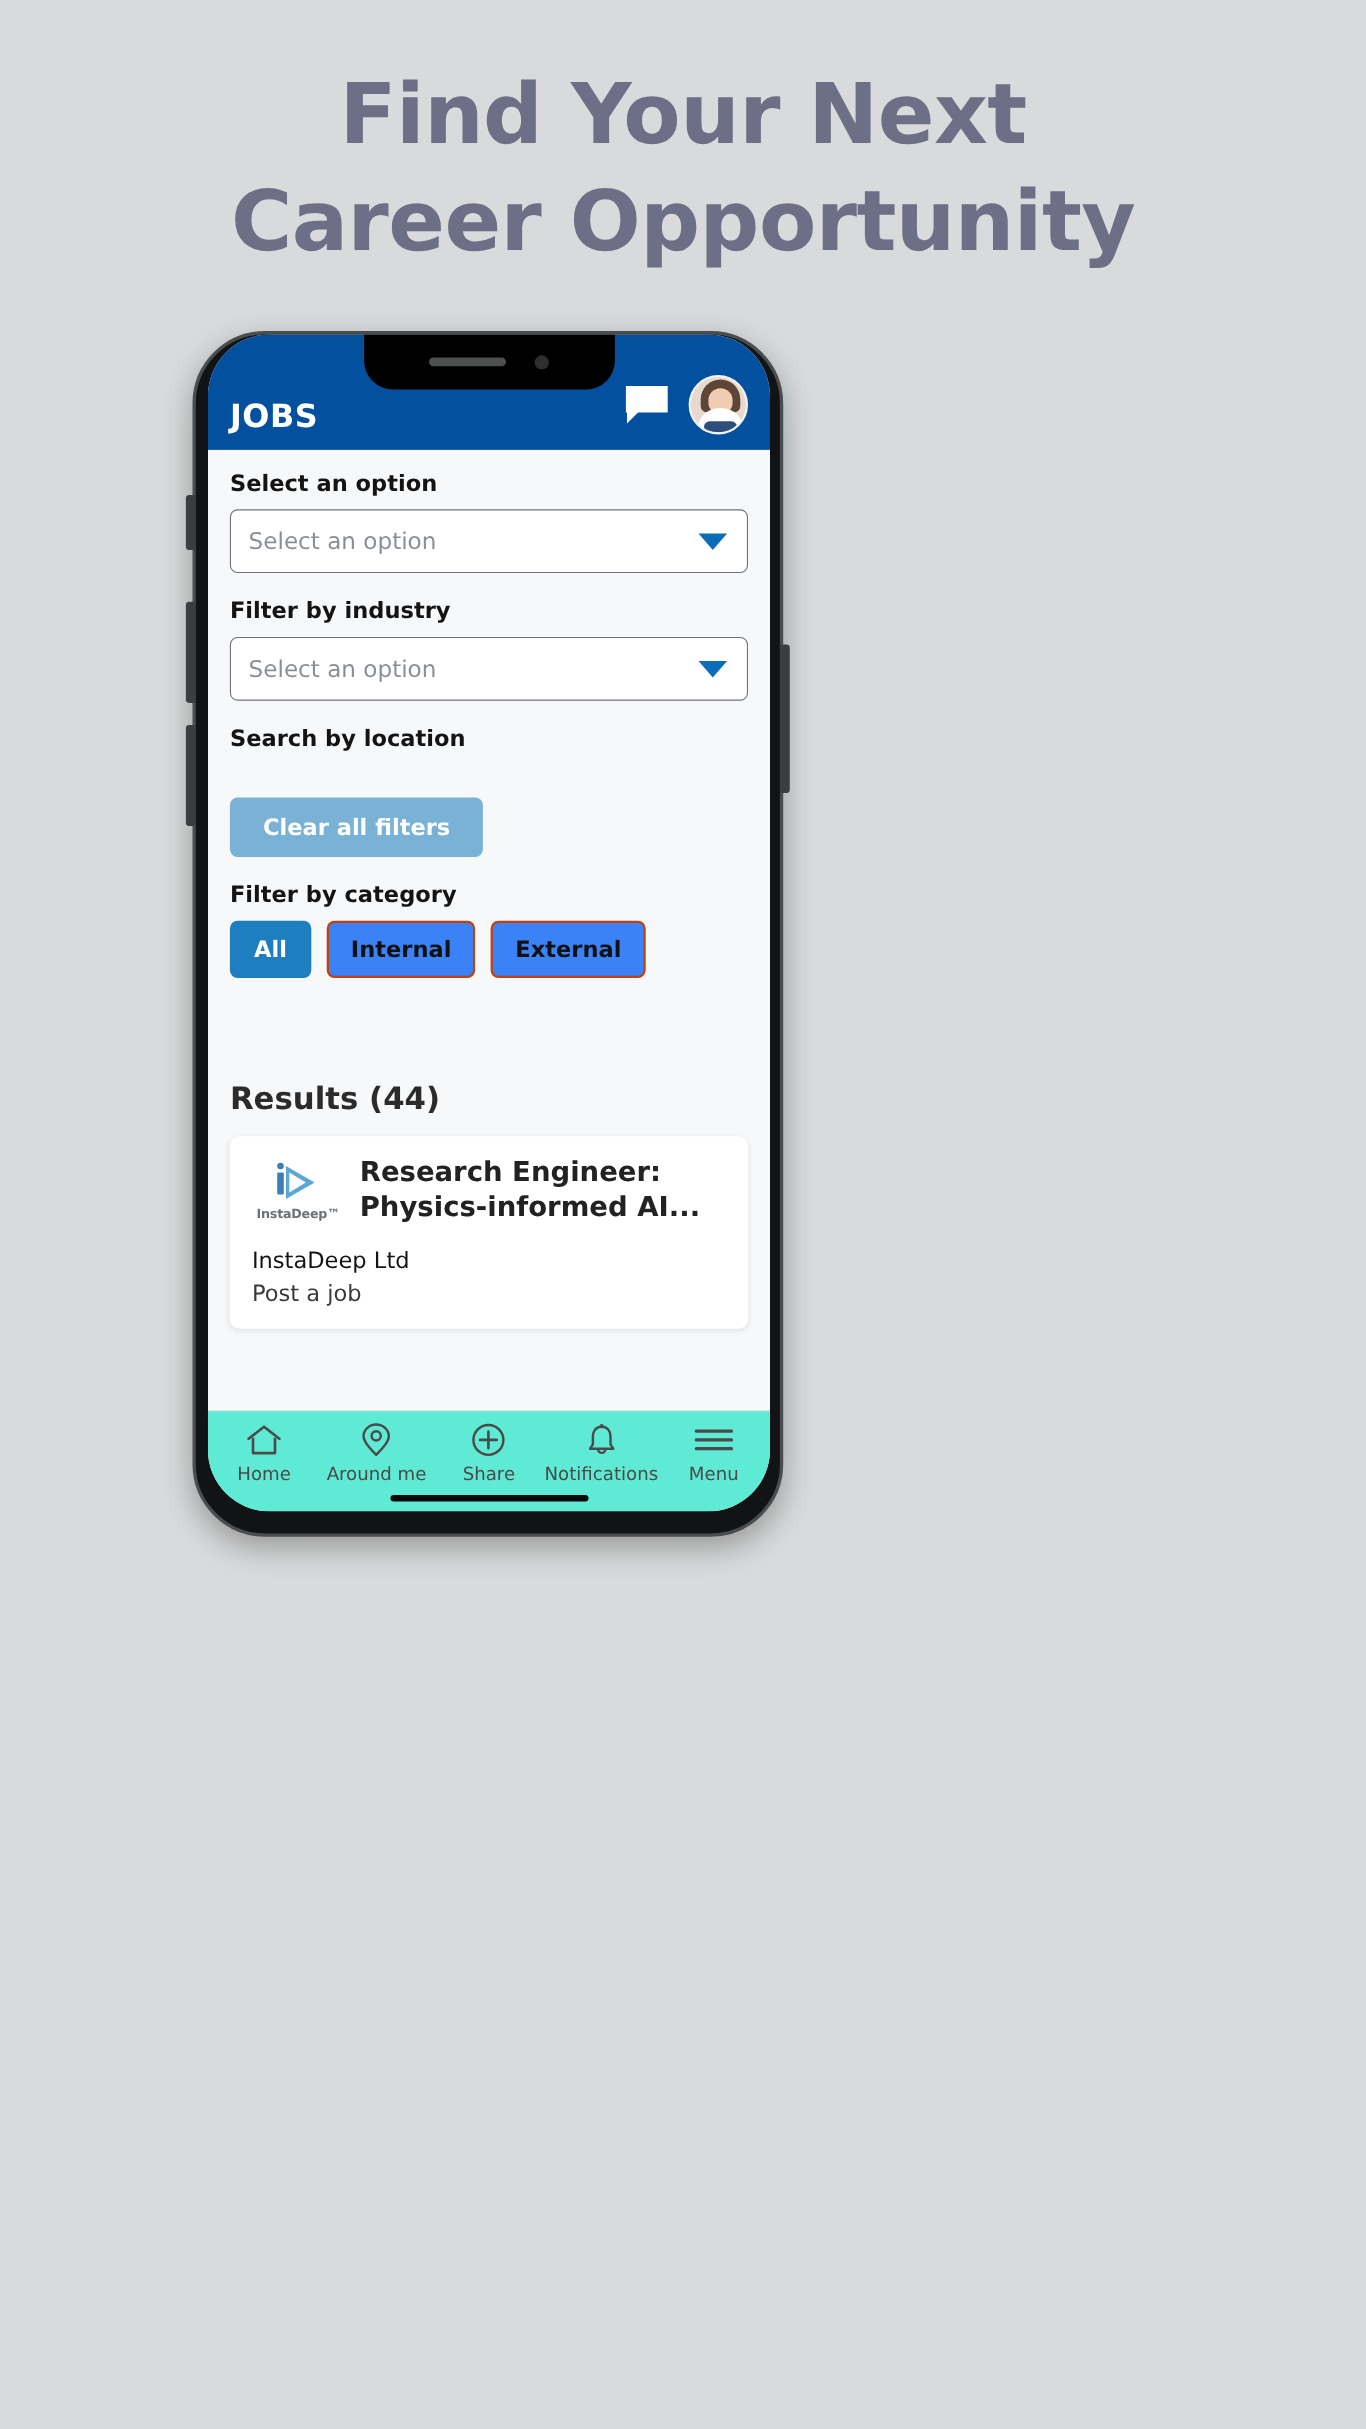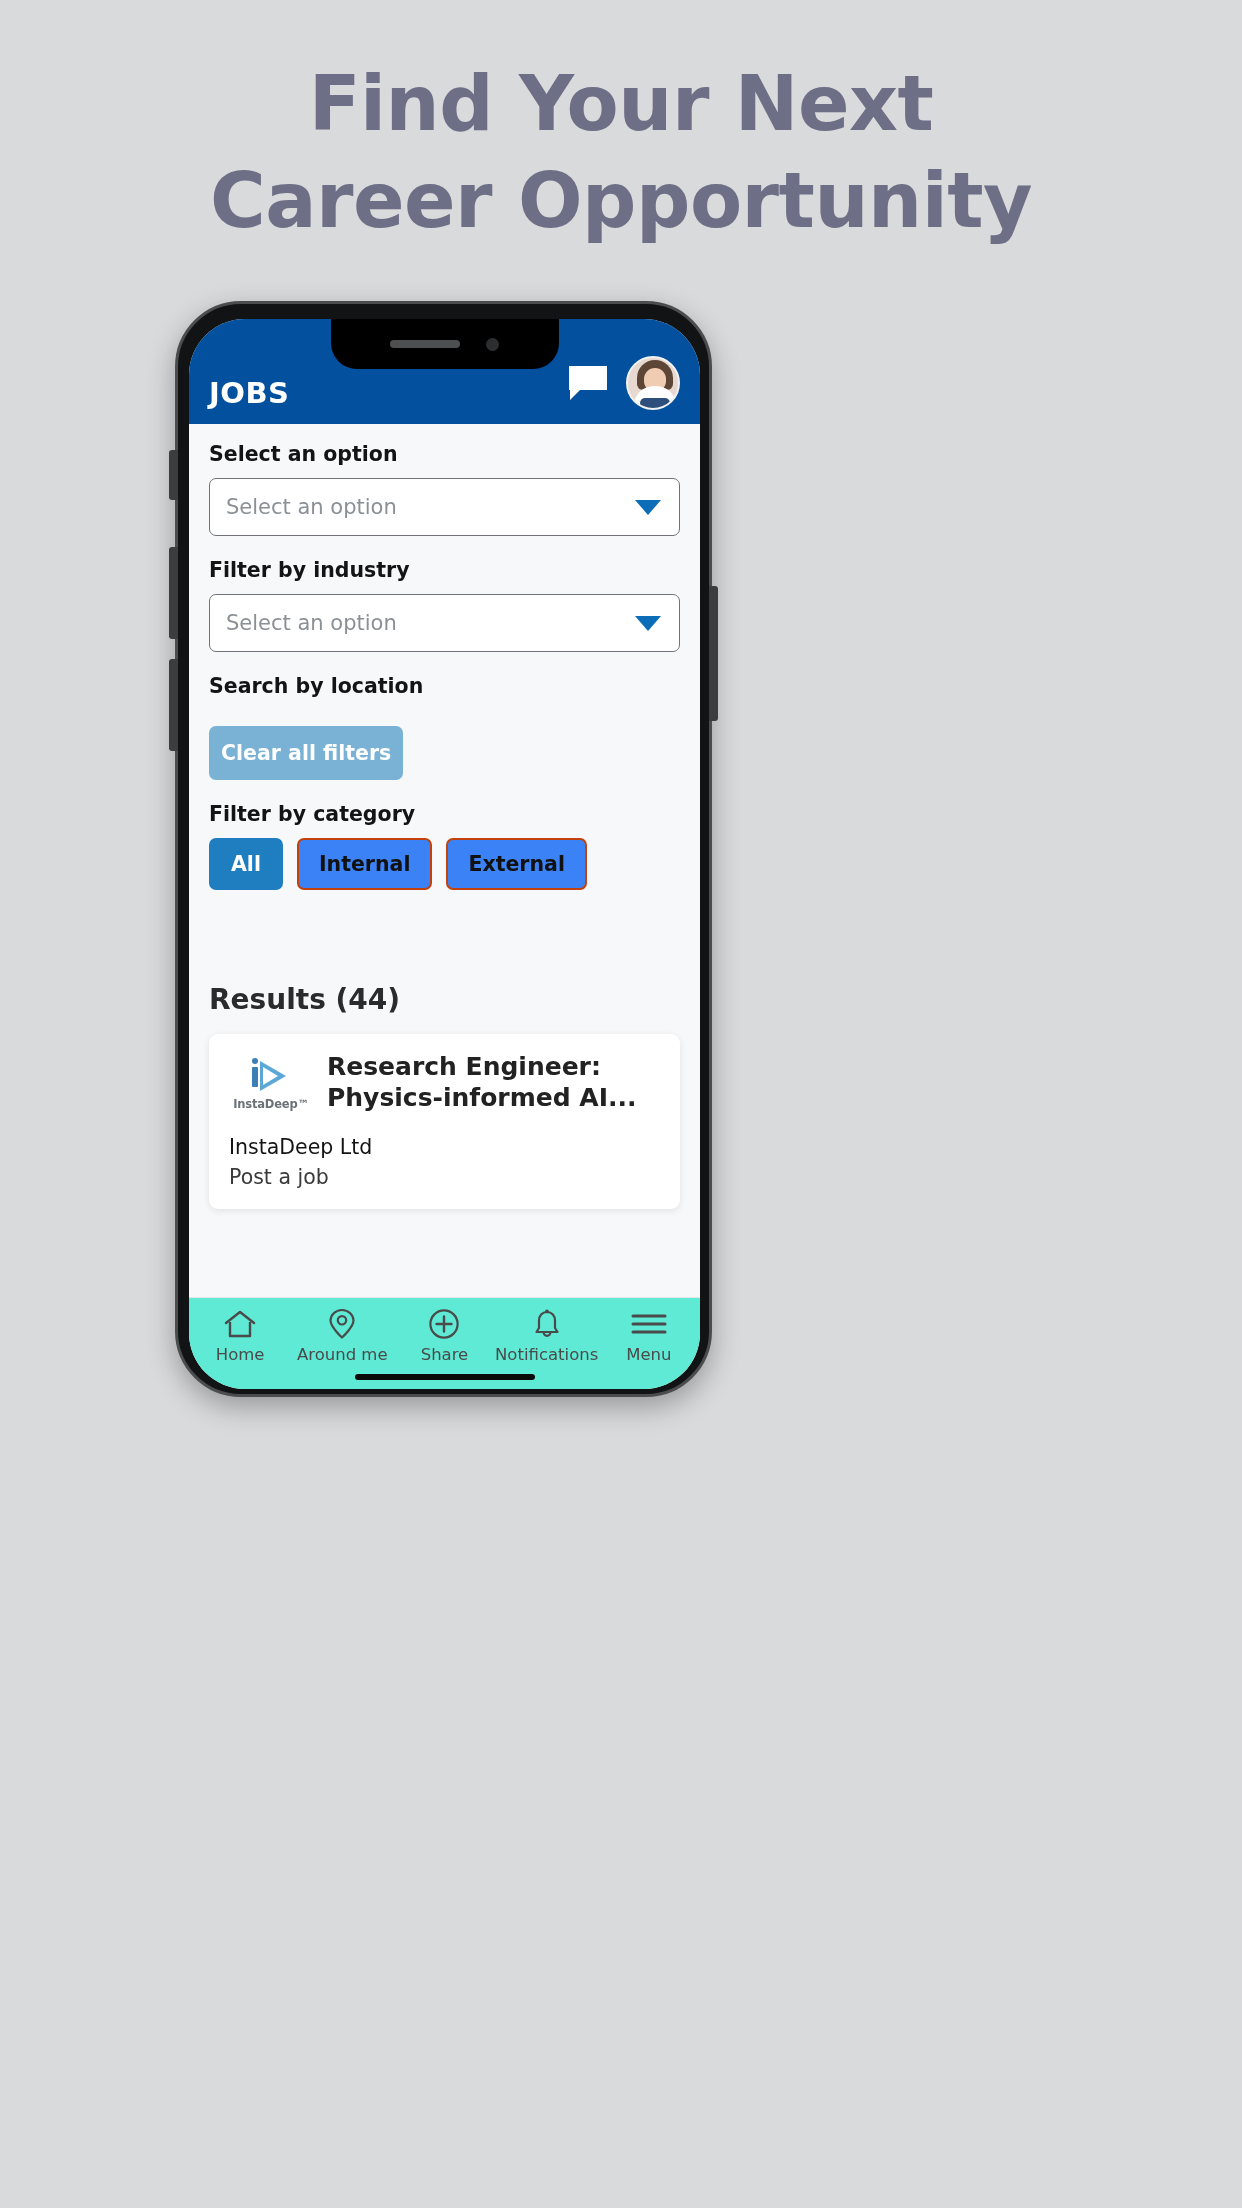--- a/index.html
+++ b/index.html
@@ -37,21 +37,21 @@
     width: 537px;
     height: 1096px;
     background: #111315;
     border-radius: 66px;
     box-shadow: 0 10px 28px rgba(0,0,0,0.30);
     border: 3px solid #4a4c4e;
   }
   .phone-inner {
     position: absolute;
     left: 11px;
-    top: 15px;
+    top: 0;
     width: 511px;
     height: 1070px;
     background: #000;
     border-radius: 56px;
     overflow: hidden;
   }
   
   .btn-side {
     position: absolute;
     background: #3b3d3f;
@@ -177,27 +177,27 @@
     border-right: 6px solid transparent;
     border-top: 14px solid #0b6cb8;
   }
   .pin-icon .pin-dot {
     position: absolute; left: 8.5px; top: 7px;
     width: 7px; height: 7px; border-radius: 50%;
     background: #fff;
   }
 
   .clear-btn {
-    margin-top: 16px;
+    margin-top: 30px;
     display: inline-block;
     background: #79b2d5;
     color: #fff;
     border: none;
     border-radius: 7px;
-    padding: 15px 12px;
+    padding: 15px 30px;
     font-size: 20.5px;
     font-weight: bold;
     font-family: "DejaVu Sans", sans-serif;
     cursor: pointer;
   }
 
   .cat-row {
     display: flex;
     gap: 14px;
     margin-top: 10px;

